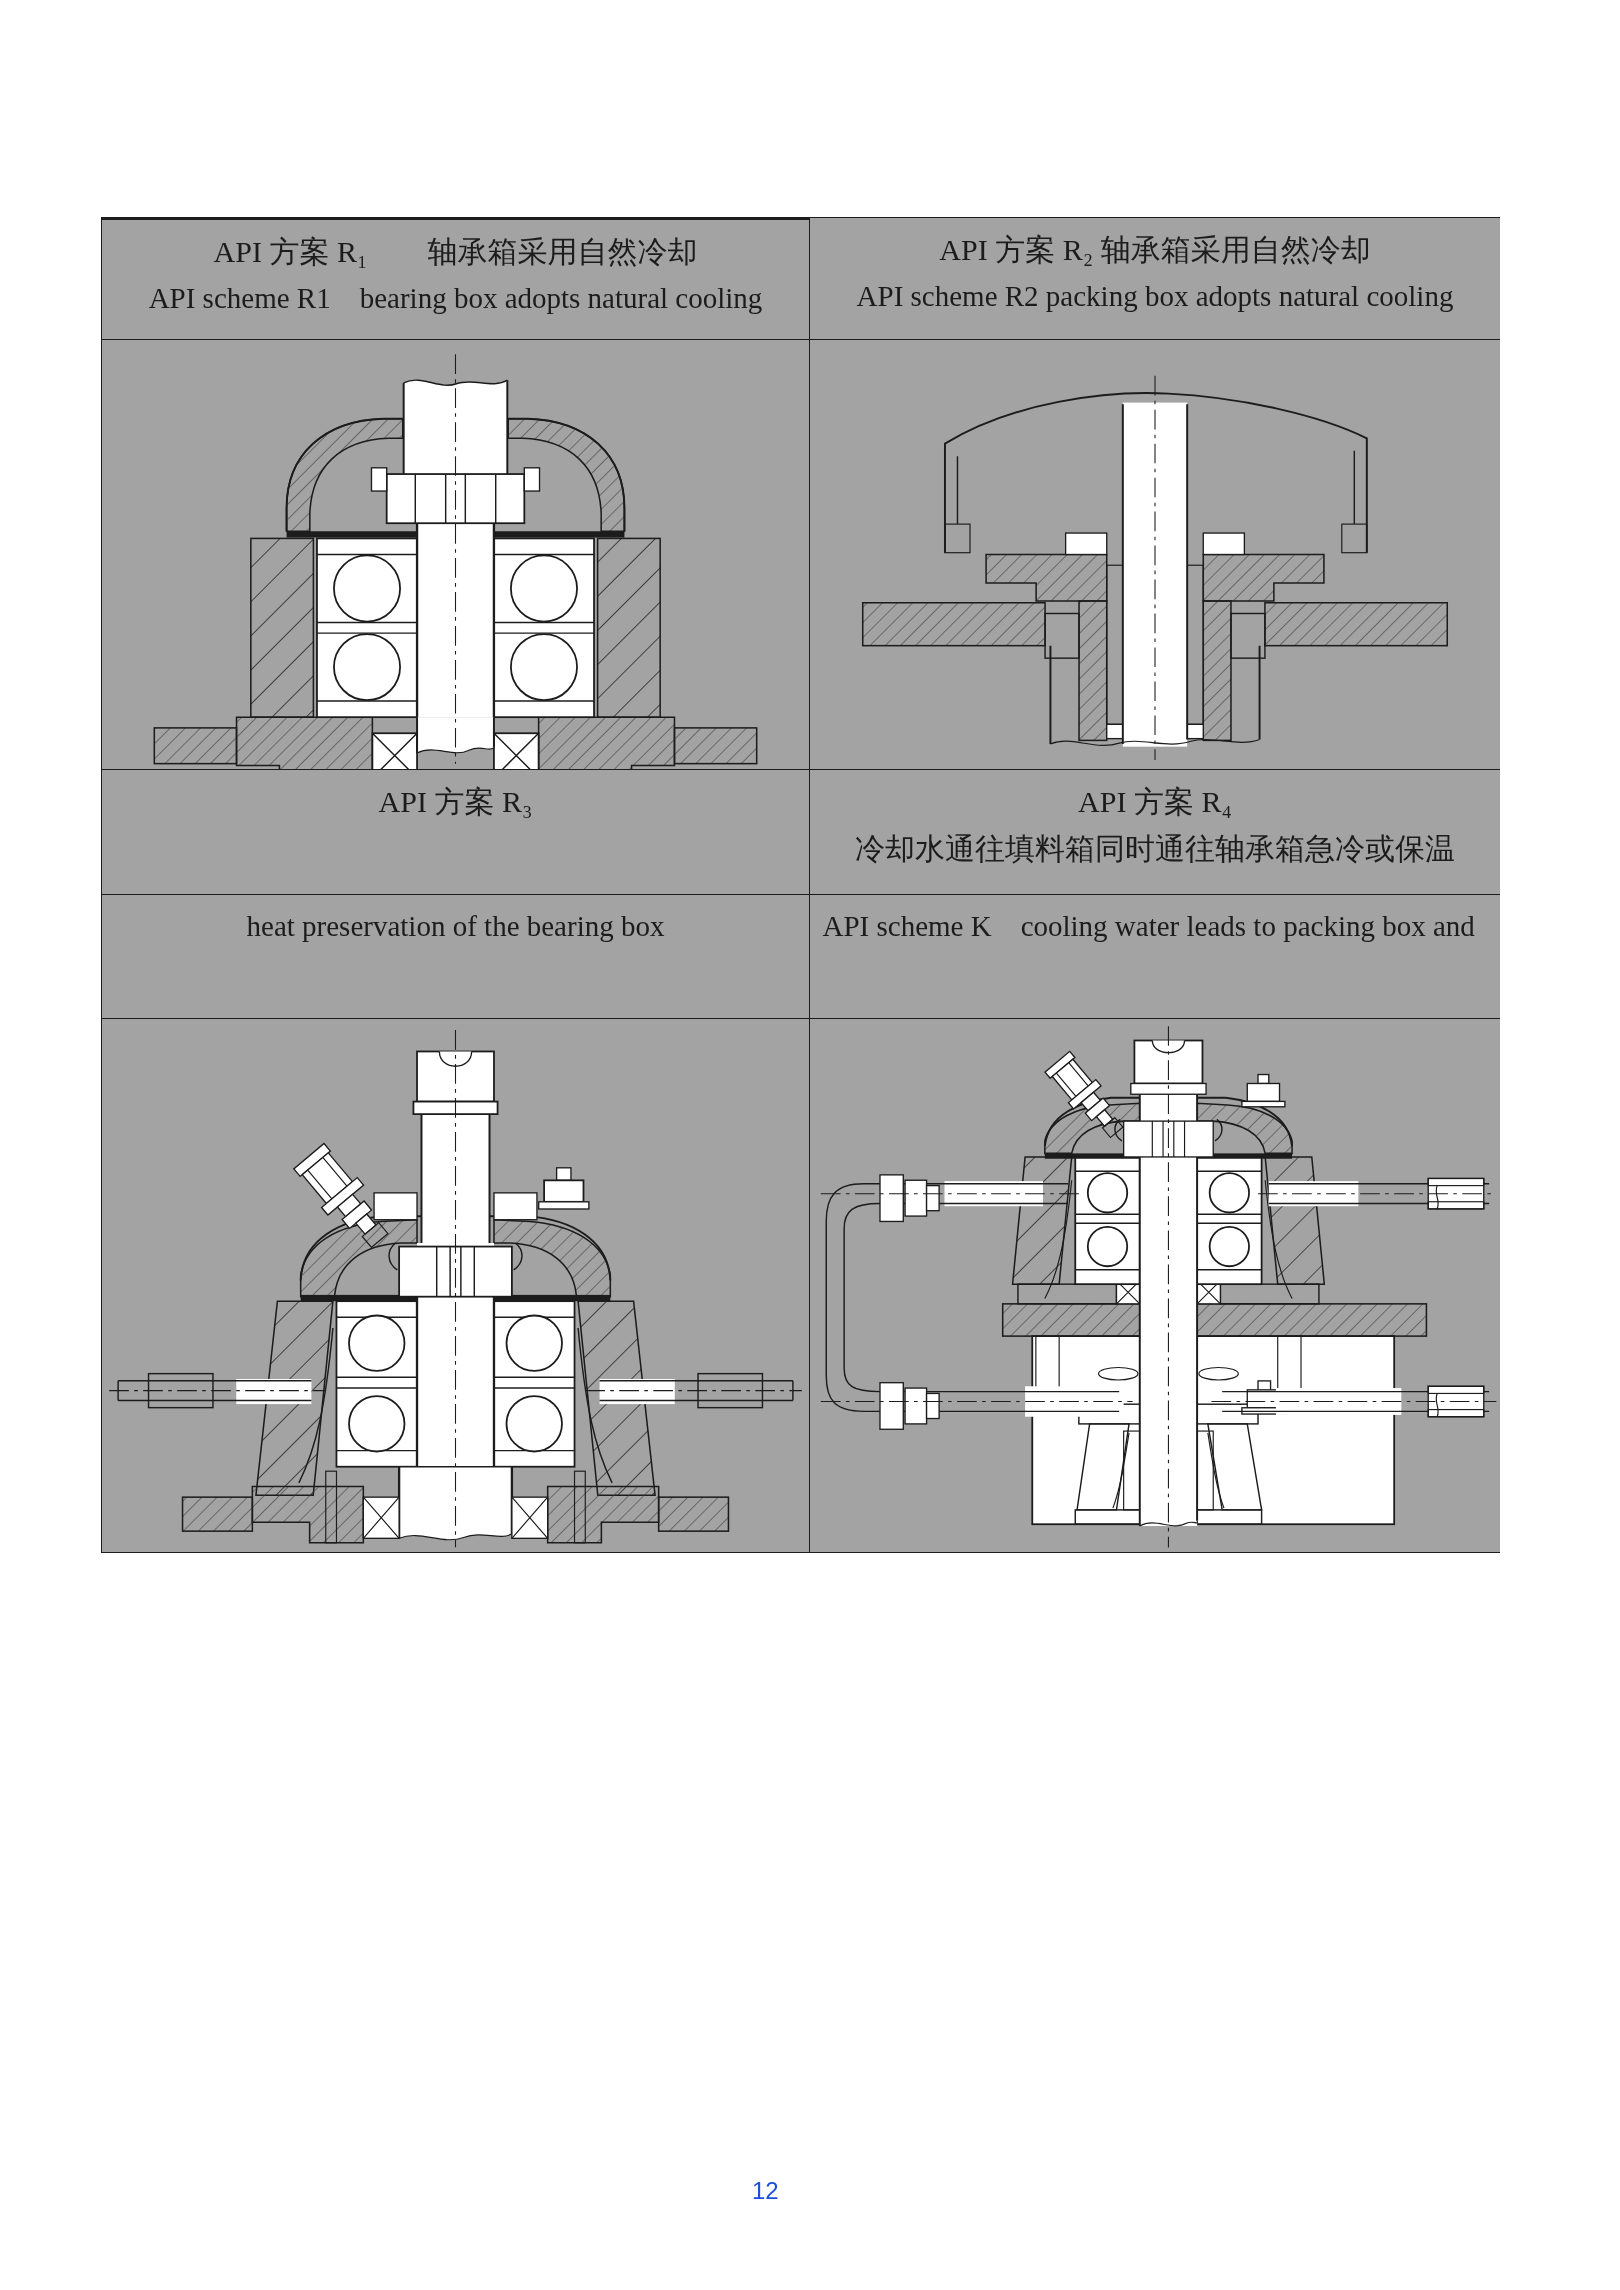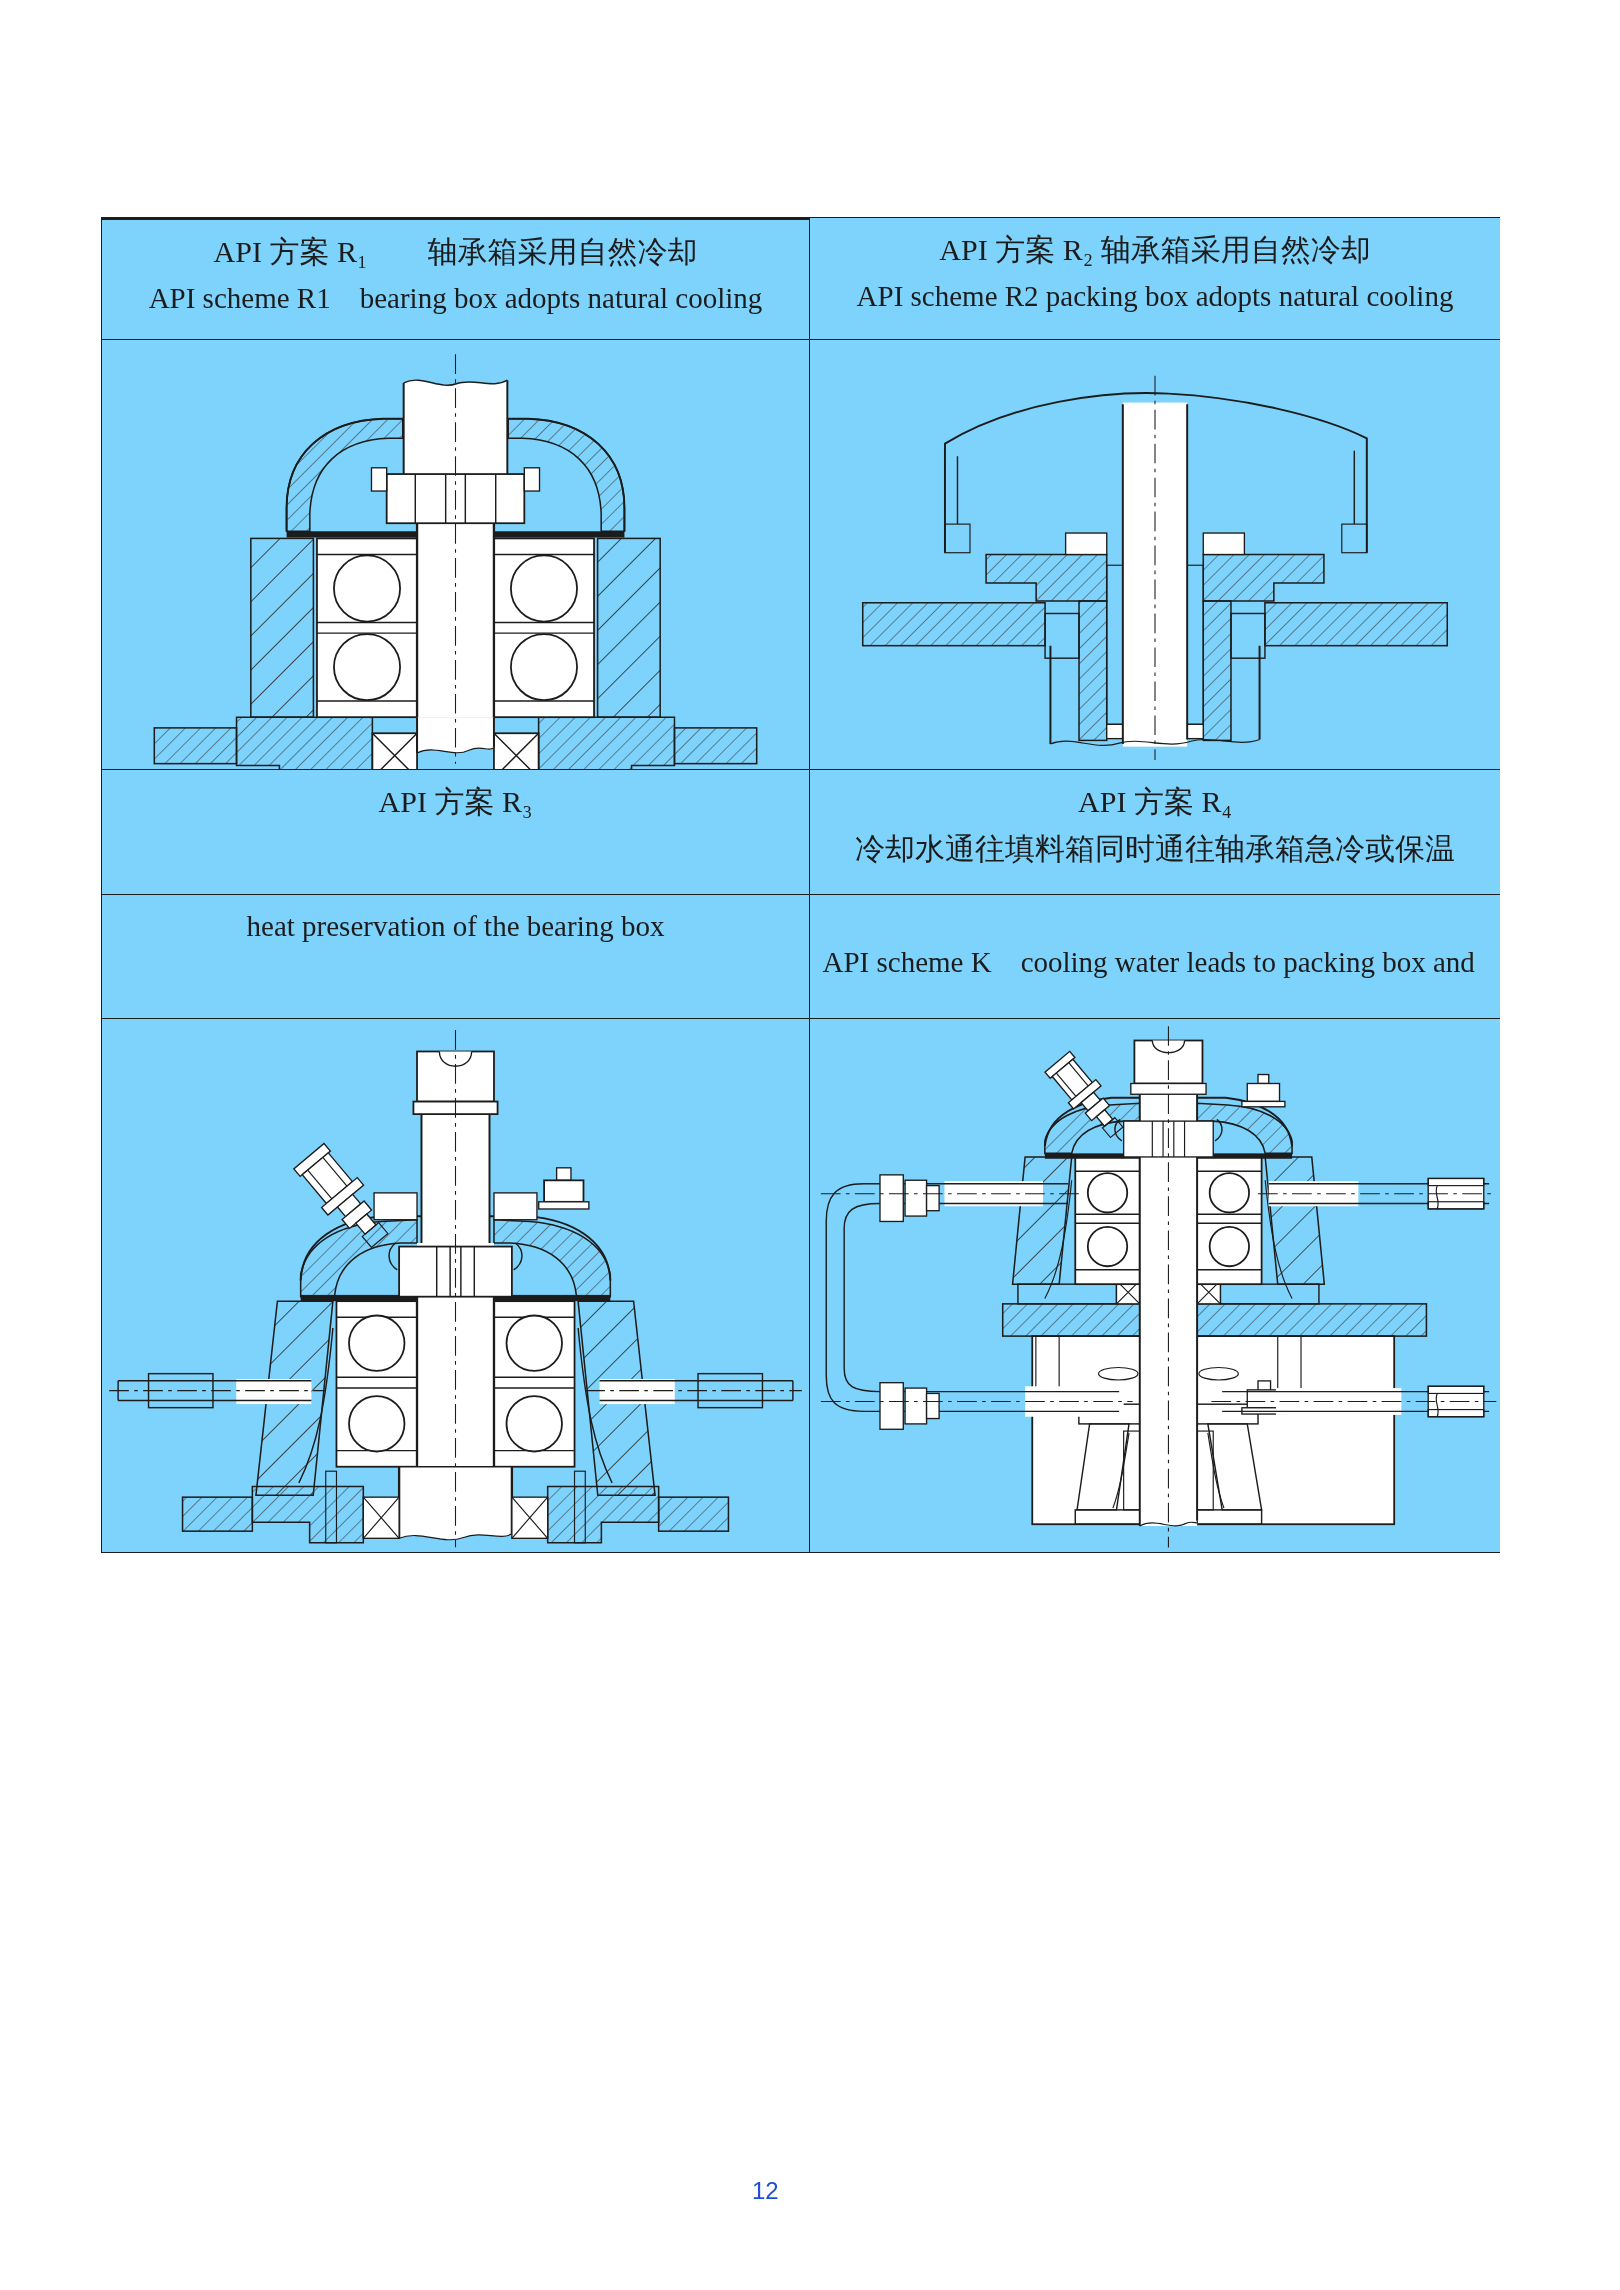--- a/index.html
+++ b/index.html
@@ -2,30 +2,30 @@
 <html style="font-size:14.3px"><head>
 <meta charset="utf-8">
 <style>
   html,body{margin:0;padding:0;background:#e8e8e8;}
   .page{position:relative;width:1620px;height:2291px;background:#ffffff;
         font-family:"Liberation Serif","DejaVu Serif",serif;color:#1c1c1c;overflow:hidden;}
   .apitable{position:absolute;left:101px;top:217px;width:1397px;height:1334px;
             display:grid;grid-template-columns:708px 690px;
             grid-template-rows:122px 430px 125px 124px 533px;
             border:1.8px solid #1c1c1c;box-sizing:content-box;}
-  .cell{box-sizing:border-box;overflow:hidden;background:#7dd3fc;}
+  .cell{box-sizing:border-box;overflow:hidden;background:#a3a3a3;}
   .c1{border-right:1.8px solid #1c1c1c;}
   .bb{border-bottom:1.8px solid #1c1c1c;}
   .thick-top{border-top:2.7px solid #1c1c1c;}
   .txt{display:flex;flex-direction:column;align-items:center;padding-top:8px;}
   .txt .ln{white-space:pre-wrap;line-height:47px;text-align:center;}
   .zh{font-size:30px;}
   .en{font-size:29px;}
   .align-left{align-items:flex-start;padding-left:12.5px;padding-right:9px;}
-  .align-left .ln{text-align:left;margin-top:36px;}
+  .align-left .ln{text-align:left;}
   .draw{display:flex;align-items:center;justify-content:center;}
   .draw svg{width:100%;height:100%;display:block;}
   .pagenum{position:absolute;left:752px;top:2177px;width:107px;text-align:left;
            font-family:"Liberation Sans","DejaVu Sans",sans-serif;font-size:24px;color:#1d4ed8;}
   
   svg .s1{stroke:#1c1c1c;stroke-width:2.2;fill:none}
   svg .s2{stroke:#1c1c1c;stroke-width:1.6;fill:none}
   svg .s3{stroke:#1c1c1c;stroke-width:2.6;fill:none}
   svg .s4{stroke:#1c1c1c;stroke-width:1.3;fill:none}
   svg .w{fill:#ffffff;stroke:none}

